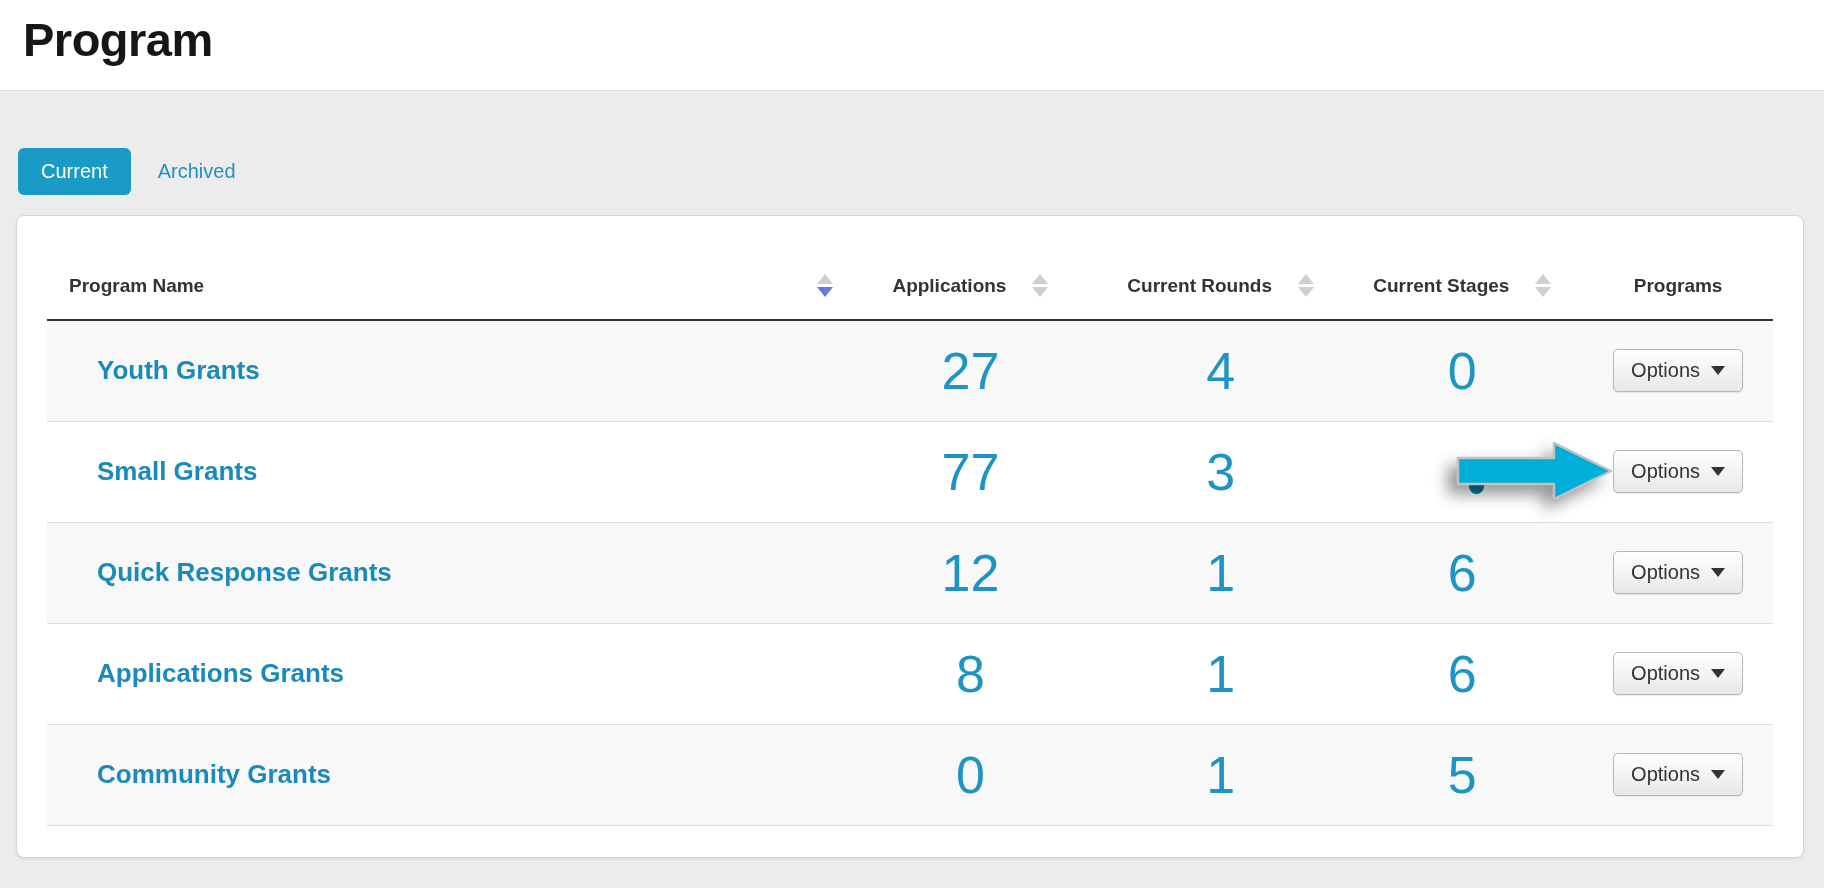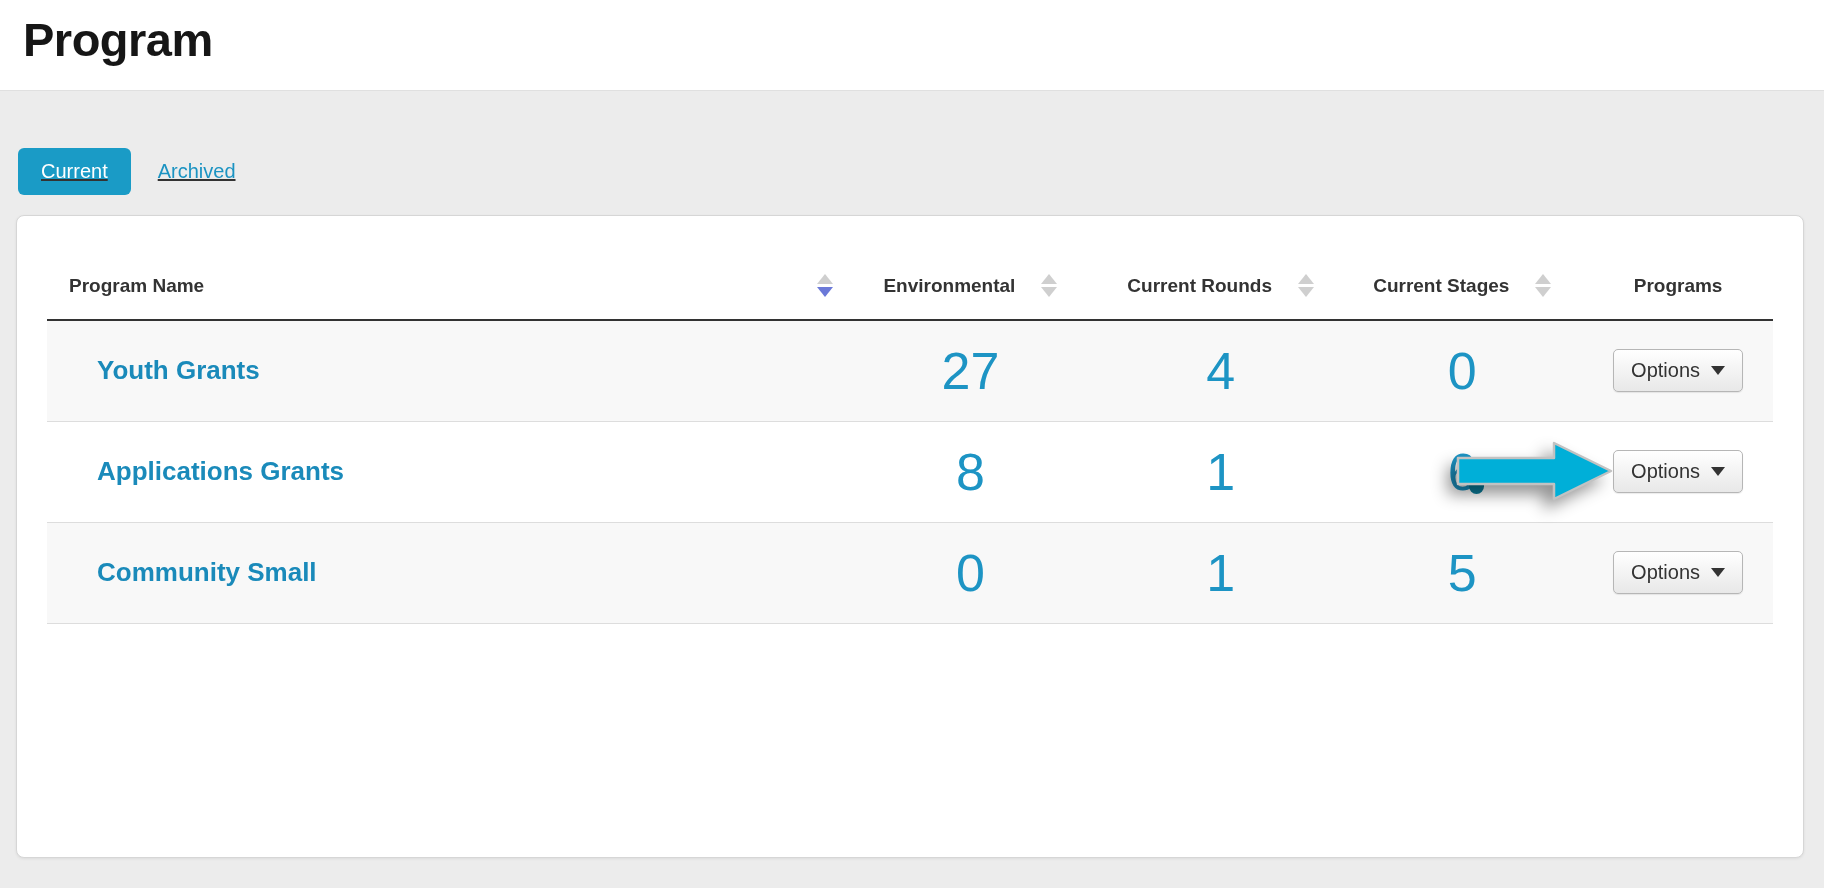--- a/index.html
+++ b/index.html
@@ -18,21 +18,21 @@
     margin:0; font-size:47px; font-weight:bold; color:#161616; letter-spacing:-0.5px;
   }
 
   
   .content {
     height:798px; background:#ececec; border-top:1px solid #e0e0e0;
     padding:57px 18px 0 16px;
   }
 
   
-  .tabs { display:flex; align-items:flex-start; margin:0 0 20px 2px;text-decoration:underline; }
+  .tabs { display:flex; align-items:flex-start; margin:0 0 20px 2px; }
   .tab {
     font-size:20px; cursor:pointer; border:none; background:transparent;
     font-family:"Liberation Sans", sans-serif;
   }
   .tab.active {
     background:#1a9bc6; color:#ffffff; border-radius:6px;
     padding:12px 23px; font-weight:normal;
   }
   .tab.inactive { color:#1b93c2; padding:12px 0; margin-left:27px; }
 
@@ -137,21 +137,21 @@
               <span class="th-inner">
                 <span>Program Name</span>
                 <span class="sort-icon desc-active">
                     <span class="tri-up"></span>
                     <span class="tri-down"></span>
                   </span>
               </span>
             </th>
             <th>
               <span class="th-inner">
-                <span>Environmental</span>
+                <span>Applications</span>
                 <span class="sort-icon">
                     <span class="tri-up"></span>
                     <span class="tri-down"></span>
                   </span>
               </span>
             </th>
             <th>
               <span class="th-inner">
                 <span>Current Rounds</span>
                 <span class="sort-icon">
@@ -181,31 +181,51 @@
             <td class="td-name"><a class="program-link">Youth Grants</a></td>
             <td><span class="metric">27</span></td>
             <td><span class="metric">4</span></td>
             <td><span class="metric">0</span></td>
             <td><button class="options-btn">
                   <span>Options</span>
                   <span class="caret"></span>
                 </button></td>
           </tr>
           <tr>
+            <td class="td-name"><a class="program-link">Small Grants</a></td>
+            <td><span class="metric">77</span></td>
+            <td><span class="metric">3</span></td>
+            <td><span class="metric"></span></td>
+            <td><button class="options-btn">
+                  <span>Options</span>
+                  <span class="caret"></span>
+                </button></td>
+          </tr>
+          <tr>
+            <td class="td-name"><a class="program-link">Quick Response Grants</a></td>
+            <td><span class="metric">12</span></td>
+            <td><span class="metric">1</span></td>
+            <td><span class="metric">6</span></td>
+            <td><button class="options-btn">
+                  <span>Options</span>
+                  <span class="caret"></span>
+                </button></td>
+          </tr>
+          <tr>
             <td class="td-name"><a class="program-link">Applications Grants</a></td>
             <td><span class="metric">8</span></td>
             <td><span class="metric">1</span></td>
             <td><span class="metric">6</span></td>
             <td><button class="options-btn">
                   <span>Options</span>
                   <span class="caret"></span>
                 </button></td>
           </tr>
           <tr>
-            <td class="td-name"><a class="program-link">Community Small</a></td>
+            <td class="td-name"><a class="program-link">Community Grants</a></td>
             <td><span class="metric">0</span></td>
             <td><span class="metric">1</span></td>
             <td><span class="metric">5</span></td>
             <td><button class="options-btn">
                   <span>Options</span>
                   <span class="caret"></span>
                 </button></td>
           </tr>
         </tbody>
       </table>

